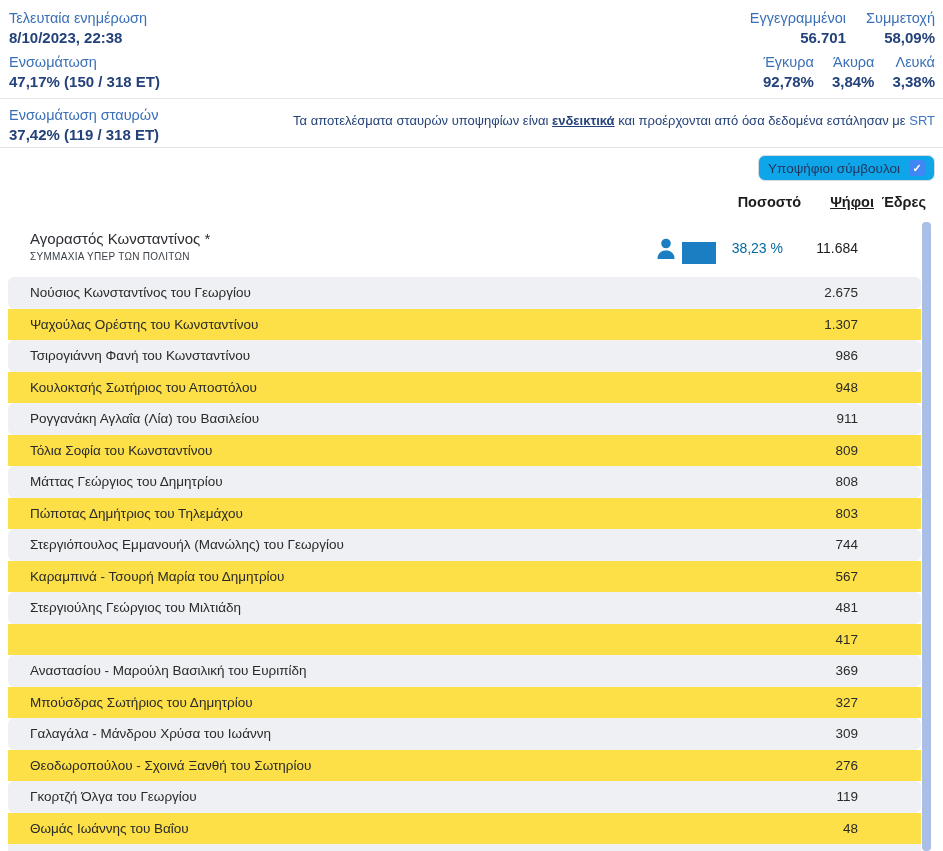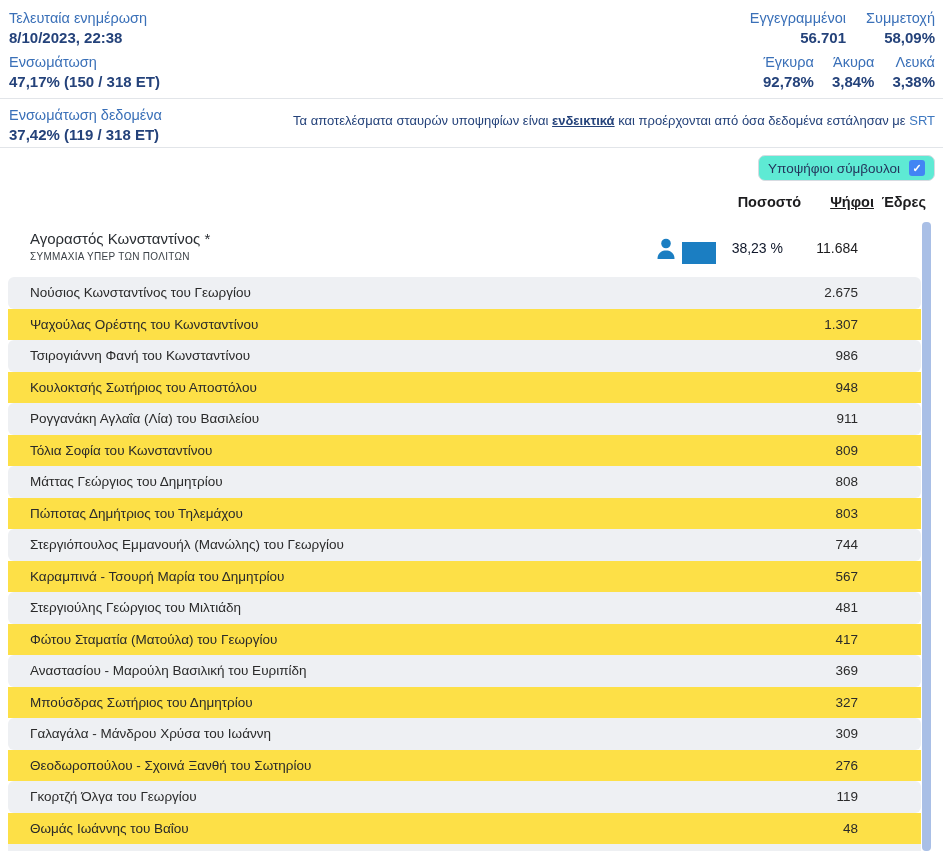--- a/index.html
+++ b/index.html
@@ -21,40 +21,40 @@
   .divider-2 { top: 147px; }
 
   
   .stat-cross { position: absolute; top: 106px; left: 9px; }
   .notice { position: absolute; top: 113px; right: 8px; font-size: 13px; color: #24427a; white-space: nowrap; }
   .notice .emph { font-weight: bold; text-decoration: underline; }
   .notice .link { color: #3e78c0; cursor: pointer; }
 
   
   .filter-btn { position: absolute; top: 155px; right: 8px; display: flex; align-items: center; gap: 9px;
-                padding: 4px 9px; height: 26px; background: #5eead4; border: 1px solid #d7dbe1; border-radius: 7px;
+                padding: 4px 9px; height: 26px; background: #0ea5e9; border: 1px solid #d7dbe1; border-radius: 7px;
                 font-size: 13.5px; color: #24355c; cursor: pointer; }
   .checkbox { width: 16px; height: 16px; background: #4285f4; border-radius: 3px; color: #fff;
               font-size: 11px; line-height: 16px; text-align: center; font-weight: bold; }
 
   
   .thead { position: absolute; top: 194px; left: 24px; width: 913px; height: 24px; }
   .th { position: absolute; top: 0; font-size: 14.5px; font-weight: bold; color: #1c1c1e; }
   .th-percent { right: 136px; }
   .th-votes { right: 63px; text-decoration: underline; }
   .th-seats { right: 11px; }
 
   .table { position: absolute; top: 220px; left: 8px; width: 913px; }
 
   .leader-row { position: relative; height: 57px; background: #fff; }
   .leader-name { padding: 10px 0 0 22px; font-size: 15px; color: #2a2e33; }
   .leader-party { padding: 4px 17px 0 22px; font-size: 10px; color: #3c4248; letter-spacing: 0.3px; }
   .leader-icons { position: absolute; right: 205px; top: 17px; display: flex; align-items: flex-end; gap: 6px; }
   .party-swatch { width: 34px; height: 22px; background: #1b7ec2; }
-  .leader-percent { position: absolute; right: 138px; top: 20px; font-size: 14px; color: #0f172a; }
+  .leader-percent { position: absolute; right: 138px; top: 20px; font-size: 14px; color: #0369a1; }
   .leader-votes { position: absolute; right: 63px; top: 20px; font-size: 14px; color: #1c1c1e; }
 
   .row { position: relative; height: 31.5px; display: flex; align-items: center; background: #fde047; }
   .row.alt { background: #eef0f3; border-radius: 6px; }
   .row-name { padding-left: 22px; font-size: 13.5px; color: #2a2a2a; }
   .row-votes { position: absolute; right: 63px; font-size: 13.5px; color: #2a2a2a; }
   .partial-row { height: 8px; background: #eef0f3; }
 
   .scrollbar-thumb { position: absolute; top: 222px; right: 12px; width: 9px; height: 629px;
                      background: #a9bfe6; border-radius: 4px; }
@@ -95,21 +95,21 @@
     </div>
     <div class="stat-group">
       <div class="stat-label">Λευκά</div>
       <div class="stat-value">3,38%</div>
     </div>
   </div>
 
   <div class="divider divider-1"></div>
 
   <div class="stat-cross">
-    <div class="stat-label">Ενσωμάτωση δεδομένα</div>
+    <div class="stat-label">Ενσωμάτωση σταυρών</div>
     <div class="stat-value">37,42% (119 / 318 ΕΤ)</div>
   </div>
 
   <div class="notice"><span>Τα αποτελέσματα σταυρών υποψηφίων είναι </span><span class="emph">ενδεικτικά</span><span> και προέρχονται από όσα δεδομένα εστάλησαν με </span><span class="link">SRT</span></div>
 
   <div class="divider divider-2"></div>
 
   <div class="filter-btn">
     <span>Υποψήφιοι σύμβουλοι</span>
     <span class="checkbox">✓</span>
@@ -176,21 +176,20 @@
   </div>
         <div class="row">
     <span class="row-name">Καραμπινά - Τσουρή Μαρία του Δημητρίου</span>
     <span class="row-votes">567</span>
   </div>
         <div class="row alt">
     <span class="row-name">Στεργιούλης Γεώργιος του Μιλτιάδη</span>
     <span class="row-votes">481</span>
   </div>
         <div class="row">
-    <span class="row-name">Φώτου Σταματία (Ματούλα) του Γεωργίου</span>
     <span class="row-votes">417</span>
   </div>
         <div class="row alt">
     <span class="row-name">Αναστασίου - Μαρούλη Βασιλική του Ευριπίδη</span>
     <span class="row-votes">369</span>
   </div>
         <div class="row">
     <span class="row-name">Μπούσδρας Σωτήριος του Δημητρίου</span>
     <span class="row-votes">327</span>
   </div>

